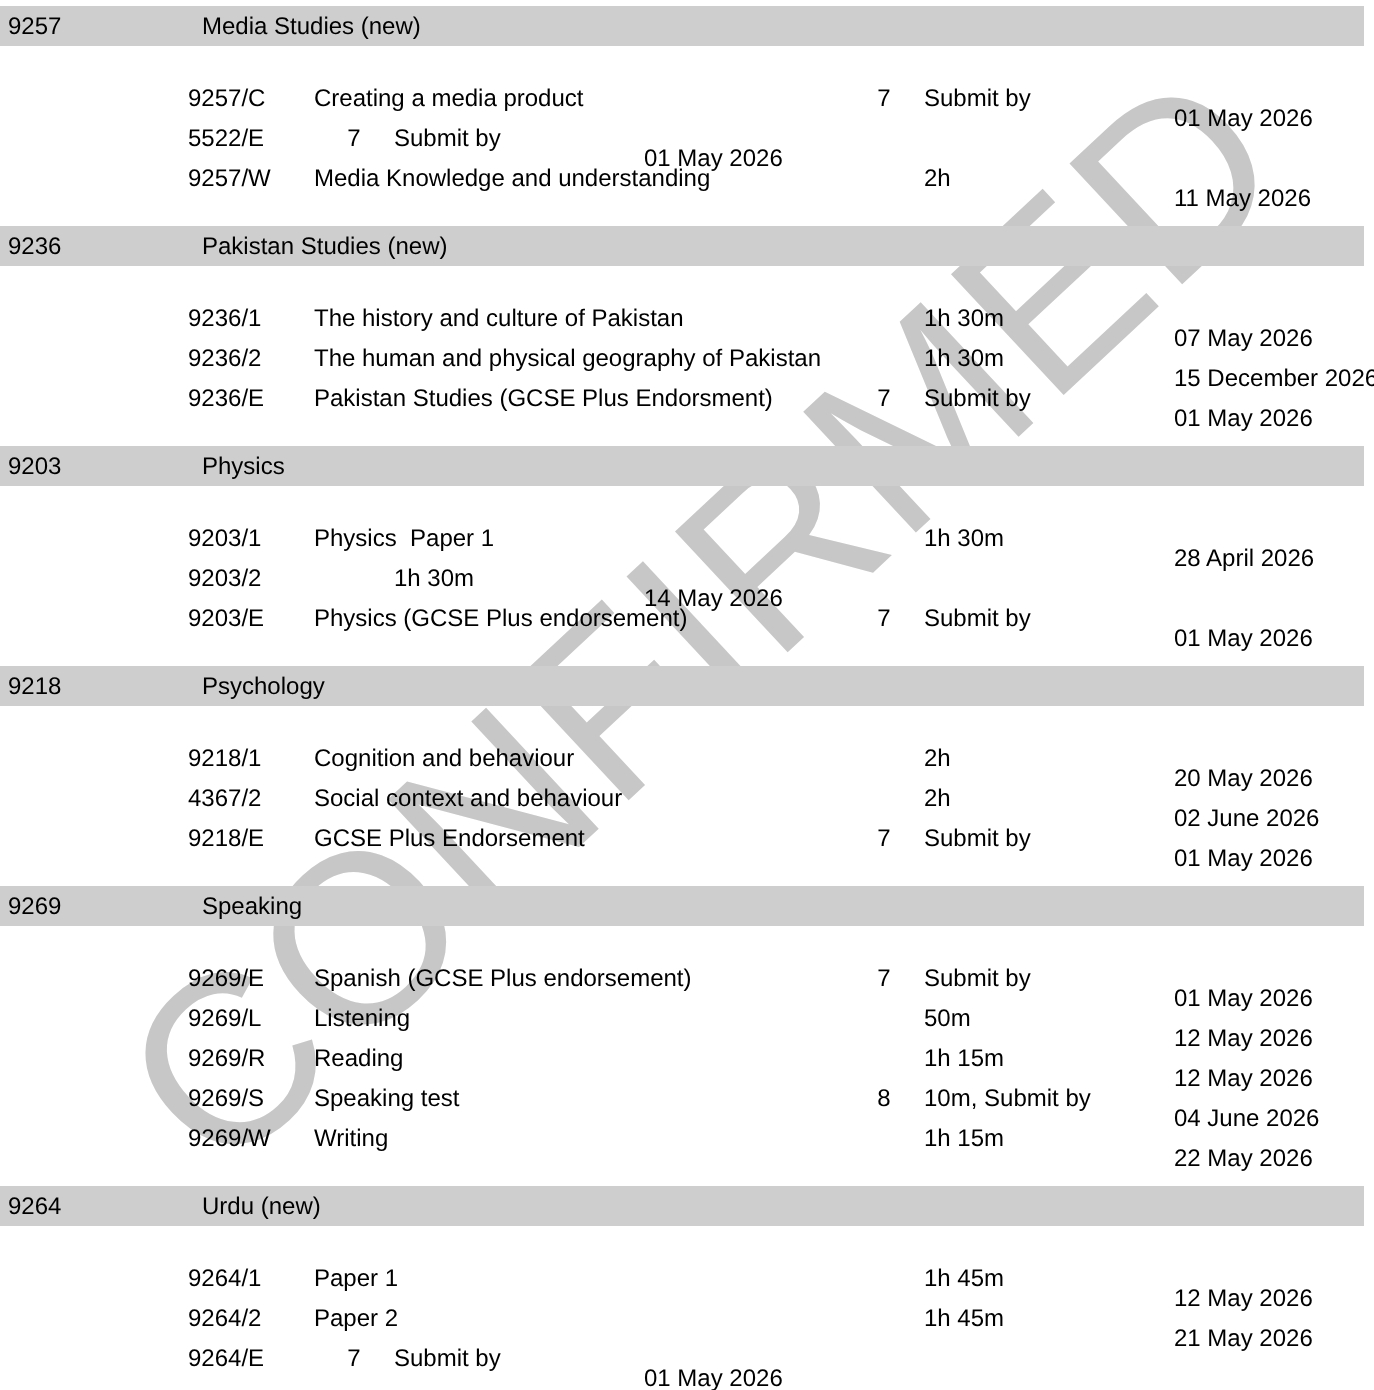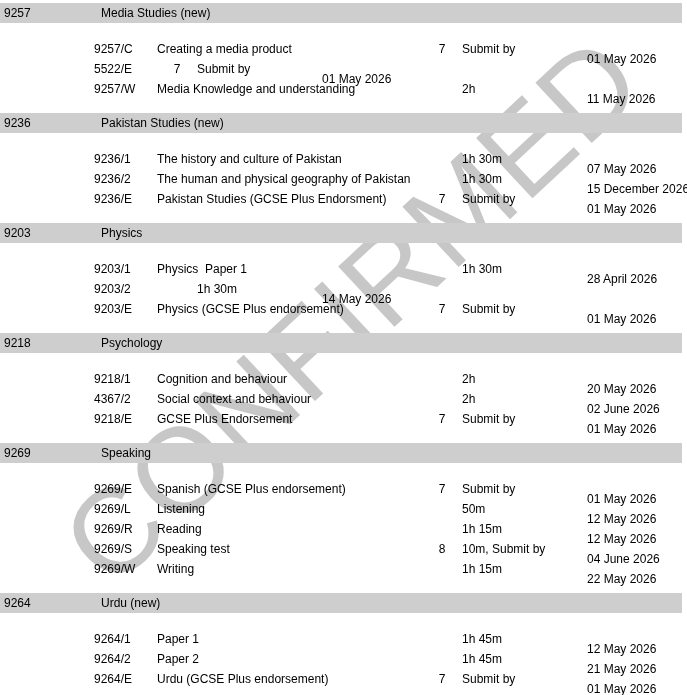--- a/index.html
+++ b/index.html
@@ -293,21 +293,20 @@
   <div class="row">
     <span class="c-code">9264/2</span>
     <span class="c-title">Paper 2</span>
     <span class="c-num"></span>
     <span class="c-dur">1h 45m</span>
     <span class="c-date">21 May 2026</span>
   </div>
 
   <div class="row">
     <span class="c-code">9264/E</span>
-    <span class="c-title">Urdu (GCSE Plus endorsement)</span>
     <span class="c-num">7</span>
     <span class="c-dur">Submit by</span>
     <span class="c-date">01 May 2026</span>
   </div>
 </div>
   </section>
 </div>
 </div>
 
 </body></html>

